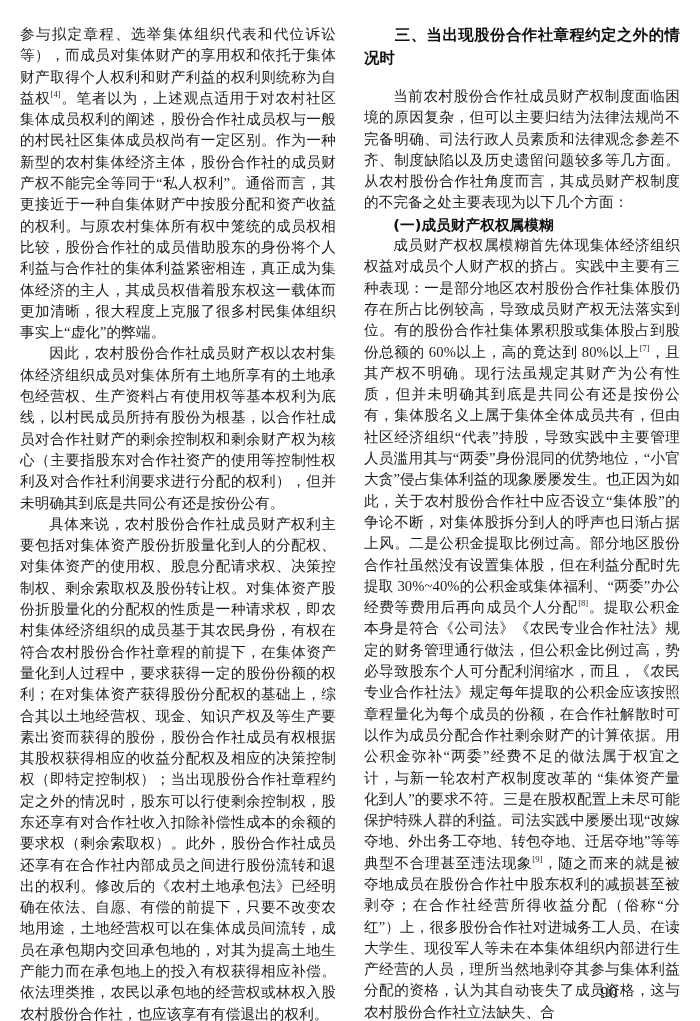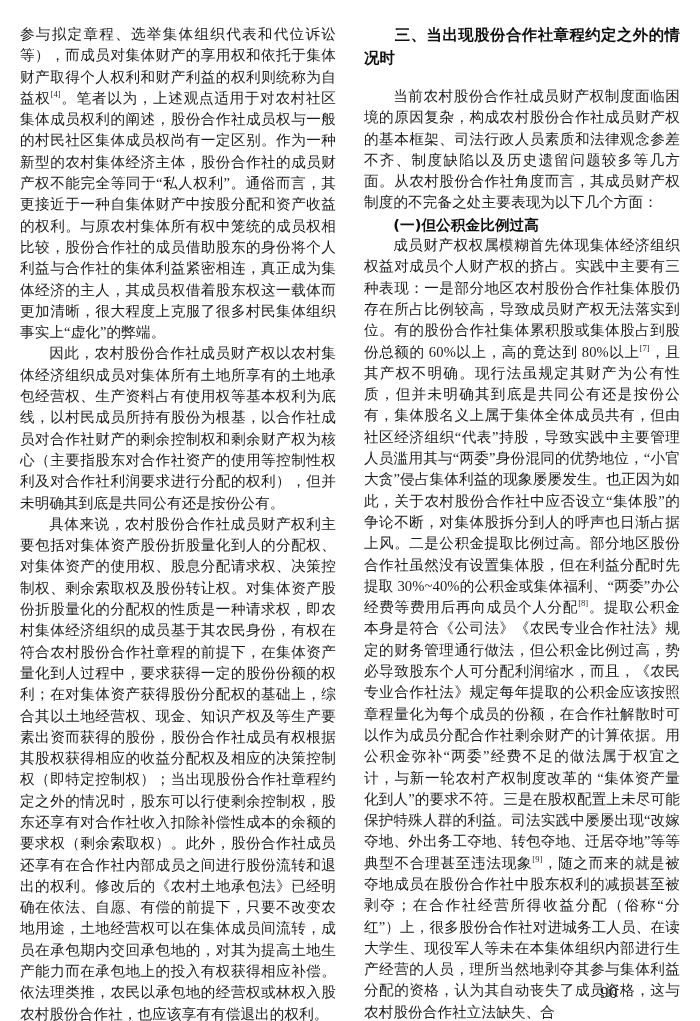--- a/index.html
+++ b/index.html
@@ -116,23 +116,23 @@
       <p class="body-para">因此，农村股份合作社成员财产权以农村集体经济组织成员对集体所有土地所享有的土地承包经营权、生产资料占有使用权等基本权利为底线，以村民成员所持有股份为根基，以合作社成员对合作社财产的剩余控制权和剩余财产权为核心（主要指股东对合作社资产的使用等控制性权利及对合作社利润要求进行分配的权利），但并未明确其到底是共同公有还是按份公有。</p>
 
       <p class="body-para">具体来说，农村股份合作社成员财产权利主要包括对集体资产股份折股量化到人的分配权、对集体资产的使用权、股息分配请求权、决策控制权、剩余索取权及股份转让权。对集体资产股份折股量化的分配权的性质是一种请求权，即农村集体经济组织的成员基于其农民身份，有权在符合农村股份合作社章程的前提下，在集体资产量化到人过程中，要求获得一定的股份份额的权利；在对集体资产获得股份分配权的基础上，综合其以土地经营权、现金、知识产权及等生产要素出资而获得的股份，股份合作社成员有权根据其股权获得相应的收益分配权及相应的决策控制权（即特定控制权）；当出现股份合作社章程约定之外的情况时，股东可以行使剩余控制权，股东还享有对合作社收入扣除补偿性成本的余额的要求权（剩余索取权）。此外，股份合作社成员还享有在合作社内部成员之间进行股份流转和退出的权利。修改后的《农村土地承包法》已经明确在依法、自愿、有偿的前提下，只要不改变农地用途，土地经营权可以在集体成员间流转，成员在承包期内交回承包地的，对其为提高土地生产能力而在承包地上的投入有权获得相应补偿。依法理类推，农民以承包地的经营权或林权入股农村股份合作社，也应该享有有偿退出的权利。</p>
 
     </div>
 
     <div class="column">
 
       <h2 class="section-heading">三、当出现股份合作社章程约定之外的情况时</h2>
 
-      <p class="body-para">当前农村股份合作社成员财产权制度面临困境的原因复杂，构成农村股份合作社成员财产权的基本框架、司法行政人员素质和法律观念参差不齐、制度缺陷以及历史遗留问题较多等几方面。从农村股份合作社角度而言，其成员财产权制度的不完备之处主要表现为以下几个方面：</p>
+      <p class="body-para">当前农村股份合作社成员财产权制度面临困境的原因复杂，但可以主要归结为法律法规尚不完备明确、司法行政人员素质和法律观念参差不齐、制度缺陷以及历史遗留问题较多等几方面。从农村股份合作社角度而言，其成员财产权制度的不完备之处主要表现为以下几个方面：</p>
 
-      <h3 class="sub-heading">(一)但公积金比例过高</h3>
+      <h3 class="sub-heading">(一)成员财产权权属模糊</h3>
 
       <p class="body-para"><span>成员财产权权属模糊首先体现集体经济组织权益对成员个人财产权的挤占。实践中主要有三种表现：一是部分地区农村股份合作社集体股仍存在所占比例较高，导致成员财产权无法落实到位。有的股份合作社集体累积股或集体股占到股份总额的 60%以上，高的竟达到 80%以上</span><sup class="footnote-ref">[7]</sup><span>，且其产权不明确。现行法虽规定其财产为公有性质，但并未明确其到底是共同公有还是按份公有，集体股名义上属于集体全体成员共有，但由社区经济组织“代表”持股，导致实践中主要管理人员滥用其与“两委”身份混同的优势地位，“小官大贪”侵占集体利益的现象屡屡发生。也正因为如此，关于农村股份合作社中应否设立“集体股”的争论不断，对集体股拆分到人的呼声也日渐占据上风。二是公积金提取比例过高。部分地区股份合作社虽然没有设置集体股，但在利益分配时先提取 30%~40%的公积金或集体福利、“两委”办公经费等费用后再向成员个人分配</span><sup class="footnote-ref">[8]</sup><span>。提取公积金本身是符合《公司法》《农民专业合作社法》规定的财务管理通行做法，但公积金比例过高，势必导致股东个人可分配利润缩水，而且，《农民专业合作社法》规定每年提取的公积金应该按照章程量化为每个成员的份额，在合作社解散时可以作为成员分配合作社剩余财产的计算依据。用公积金弥补“两委”经费不足的做法属于权宜之计，与新一轮农村产权制度改革的 “集体资产量化到人”的要求不符。三是在股权配置上未尽可能保护特殊人群的利益。司法实践中屡屡出现“改嫁夺地、外出务工夺地、转包夺地、迁居夺地”等等典型不合理甚至违法现象</span><sup class="footnote-ref">[9]</sup><span>，随之而来的就是被夺地成员在股份合作社中股东权利的减损甚至被剥夺；在合作社经营所得收益分配（俗称“分红”）上，很多股份合作社对进城务工人员、在读大学生、现役军人等未在本集体组织内部进行生产经营的人员，理所当然地剥夺其参与集体利益分配的资格，认为其自动丧失了成员资格，这与农村股份合作社立法缺失、合</span></p>
 
     </div>
 
   </div>
 
   <div class="page-number">90</div>
 
 </div>

